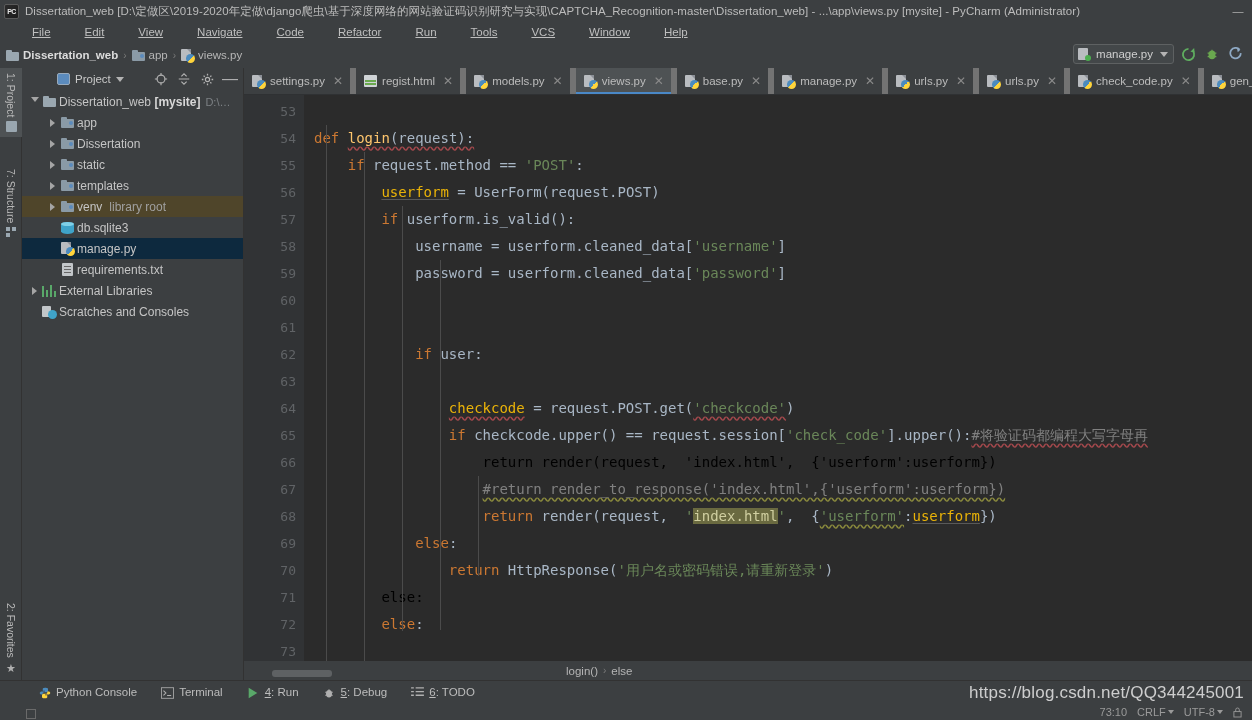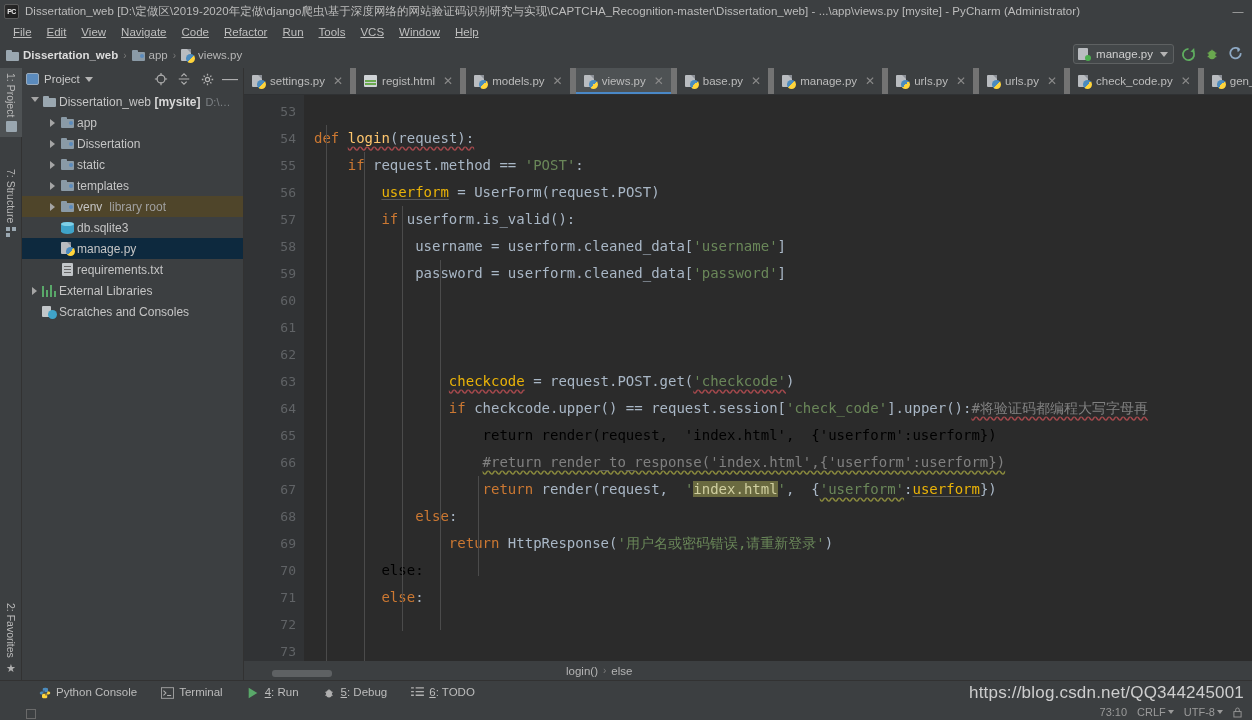--- a/index.html
+++ b/index.html
@@ -32,21 +32,21 @@
   .win-btn { width: 16px; height: 16px; color: #b0b0b0; font-size: 11px; display:flex; align-items:center; justify-content:center; }
 
   
   .menubar {
     height: 20px; background: #3c3f41; display: flex; align-items: center;
     padding-left: 6px; flex: 0 0 20px; gap: 1px;
   }
   .menu-item {
     color: #bfbfbf; font-size: 11.5px; padding: 2px 7px; white-space: nowrap;
   }
-  .menu-item u { text-decoration: underline; }
+  .menu-item u { text-decoration: underline; margin-left: 19px; }
 
   
   .navbar {
     height: 26px; background: #3c3f41; display: flex; align-items: center;
     flex: 0 0 26px; padding-left: 6px; position: relative;
   }
   .crumbs { display: flex; align-items: center; gap: 3px; }
   .crumb { display: flex; align-items: center; gap: 4px; color: #b6b6b6; font-size: 11.5px; }
   .crumb.bold { color: #dcdcdc; font-weight: bold; }
   .crumb-sep { color: #7a7a7a; font-size: 10px; padding: 0 2px; }
@@ -109,21 +109,21 @@
      linear-gradient(#9aa7b0,#9aa7b0) 0 6px/4px 4px no-repeat; height:10px; }
   .vico.star { color:#b0b0b0; font-size:11px; line-height:10px; }
 
   
   .project-panel {
     width: 222px; flex: 0 0 222px; background: #3c3f41;
     display: flex; flex-direction: column; border-right: 1px solid #323232;
   }
   .pp-header {
     height: 22px; display: flex; align-items: center; gap: 5px;
-    padding: 0 4px; flex: 0 0 22px;
+    padding: 0 4px; flex: 0 0 22px; margin-left: 31px;
   }
   .pp-header .ptitle { color: #c9c9c9; font-size: 11.5px; }
   .pp-ico-sq { width:13px;height:12px;background:#5b8bbd;border:1px solid #9ab; border-radius:2px; }
   .pp-caret { width:0;height:0;border-left:4px solid transparent;border-right:4px solid transparent;border-top:5px solid #b4b4b4; }
   .pp-header .spacer { flex: 1 1 auto; }
   .pp-btn { width: 18px; height: 18px; display:flex;align-items:center;justify-content:center; color:#b2b2b2; }
 
   .tree { flex: 1 1 auto; overflow: hidden; padding-top: 1px; position: relative; }
   .trow {
     display: flex; align-items: center; height: 21px; font-size: 12px;
@@ -605,20 +605,21 @@
 
           <div class="cline"><span class="pl">            username = userform.cleaned_data[</span><span class="str">'username'</span><span class="pl">]</span></div>
 
           <div class="cline"><span class="pl">            password = userform.cleaned_data[</span><span class="str">'password'</span><span class="pl">]</span></div>
 
           <div class="cline"><span></span></div>
 
 
           <div class="cline"><span></span></div>
 
+          <div class="cline"><span class="pl">            </span><span class="kw">if</span><span class="pl"> user:</span></div>
 
           <div class="cline"><span></span></div>
 
           <div class="cline"><span class="pl">                </span><span class="var-u err">checkcode</span><span class="pl"> = request.POST.get(</span><span class="str err">'checkcode'</span><span class="pl">)</span></div>
 
           <div class="cline"><span class="pl">                </span><span class="kw">if</span><span class="pl"> checkcode.upper() == request.session[</span><span class="str">'check_code'</span><span class="pl">].upper():</span><span class="cmt err">#将验证码都编程大写字母再</span></div>
 
           <div class="cline"><span>                    return render(request,  'index.html',  {'userform':userform})</span></div>
 
           <div class="cline"><span class="pl">                    </span><span class="cmt warnu">#return render_to_response('index.html',{'userform':userform})</span></div>

